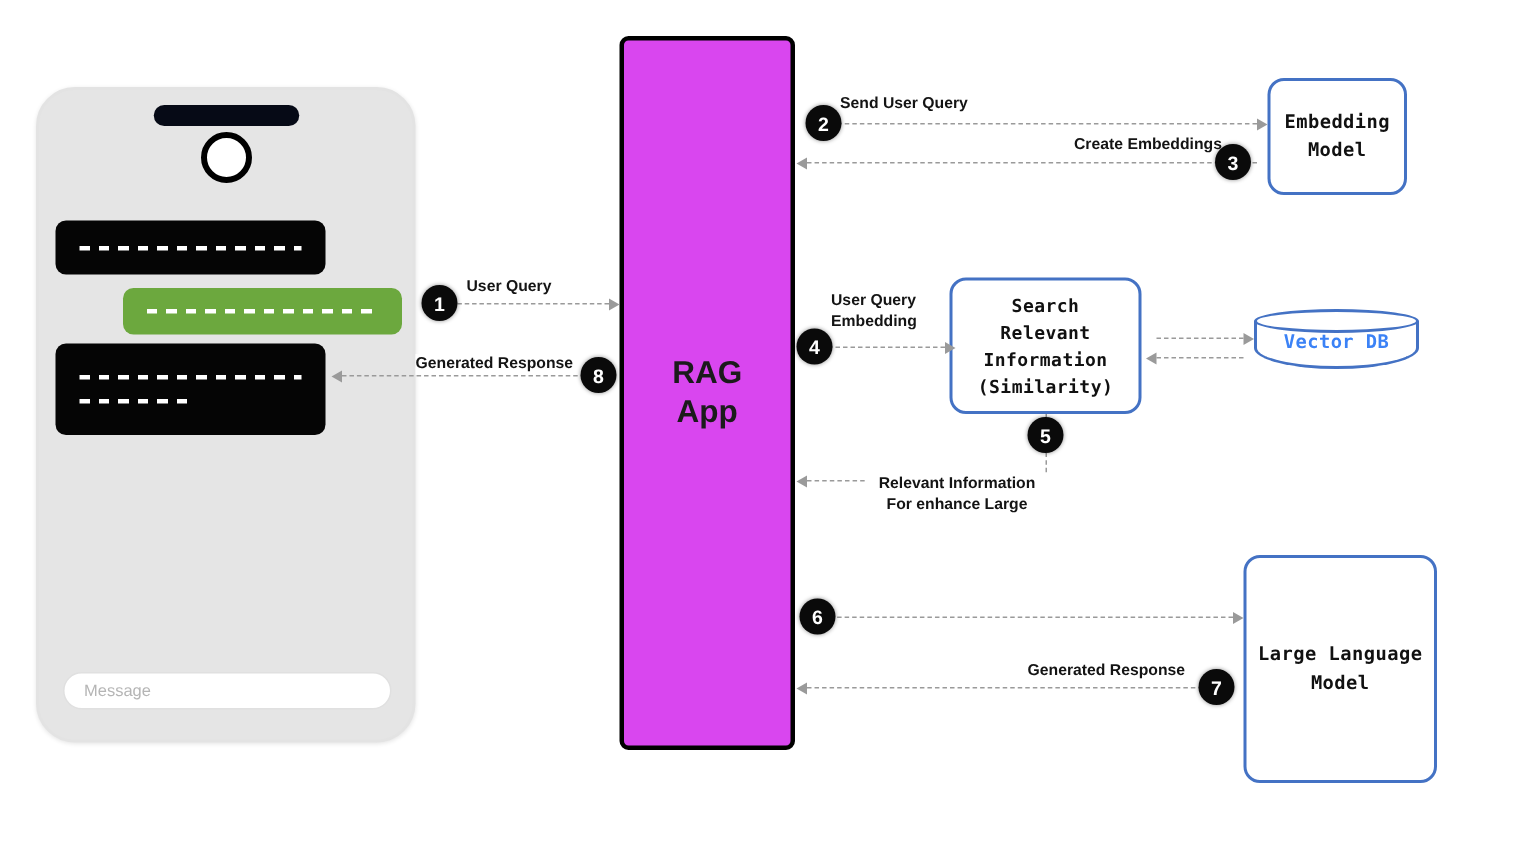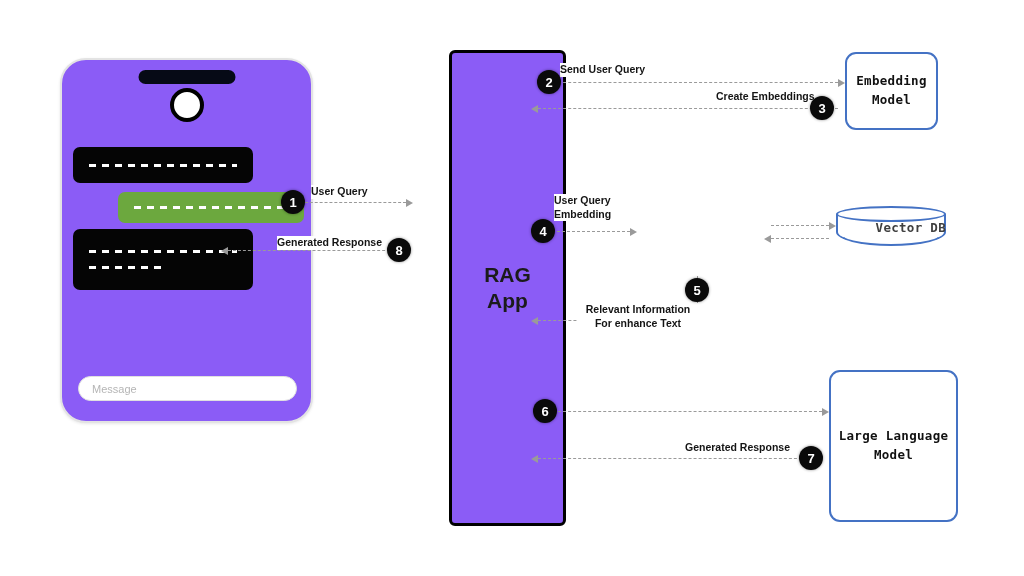--- a/index.html
+++ b/index.html
@@ -19,27 +19,26 @@
     background: #ffffff;
     overflow: hidden;
   }
 
   
   .phone {
     position: absolute;
     left: 24px;
     top: 58px;
     width: 253px;
-    height: 365px;
-    background: #8b5cf6;
+    height: 437px;
+    background: #e5e5e5;
     border: 2px solid #e3e3e3;
     border-radius: 26px;
     box-shadow: 0 1px 3px rgba(0,0,0,0.10);
     box-sizing: border-box;
-    margin-left: 36px;
   }
   .phone-speaker {
     position: absolute;
     left: 50%;
     transform: translateX(-50%);
     top: 10px;
     width: 97px;
     height: 14px;
     background: #060a16;
     border-radius: 8px;
@@ -99,31 +98,30 @@
     padding-left: 13px;
     font-size: 11px;
     color: #b5b5b5;
     font-family: "Liberation Sans", sans-serif;
   }
 
   
   .rag-app {
     position: absolute;
     left: 413px;
-    top: 50px;
+    top: 24px;
     width: 117px;
     height: 476px;
     border: 3px solid #000000;
     border-radius: 6px;
     box-sizing: border-box;
-    background: #8b5cf6;
+    background: #d946ef;
     display: flex;
     align-items: center;
     justify-content: center;
-    margin-left: 36px;
   }
   .rag-app-label {
     font-size: 21px;
     font-weight: bold;
     color: #1b1b1b;
     text-align: center;
     line-height: 1.25;
     font-family: "Liberation Sans", sans-serif;
   }
 
@@ -177,25 +175,25 @@
     height: 16px;
     border: 2px solid #4472c4;
     border-radius: 50%;
     box-sizing: border-box;
     background: #ffffff;
   }
   .cyl-label {
     position: absolute;
     left: 0; top: 14px;
     width: 100%;
-    text-align: right;
+    text-align: center;
     font-family: "DejaVu Sans Mono", monospace;
     font-size: 12.5px;
     font-weight: bold;
-    color: #404040;
+    color: #3b82f6;
     letter-spacing: 0.3px;
   }
 
   
   .arrow {
     position: absolute;
     height: 0;
     border-top: 1px dashed #9a9a9a;
   }
   .arrow-v {
@@ -284,20 +282,28 @@
     </div>
   </div>
 
   <div class="bluebox box-embedding">
     <div>
       <div>Embedding</div>
       <div>Model</div>
     </div>
   </div>
 
+  <div class="bluebox box-search">
+    <div>
+      <div>Search</div>
+      <div>Relevant</div>
+      <div>Information</div>
+      <div>(Similarity)</div>
+    </div>
+  </div>
 
   <div class="cylinder">
     <div class="cyl-body"></div>
     <div class="cyl-top"></div>
     <div class="cyl-label">Vector DB</div>
   </div>
 
   <div class="bluebox box-llm">
     <div>
       <div>Large Language</div>
@@ -343,23 +349,23 @@
   </div>
   <div class="arrow" style="left:771px; top:238px; width:58px;">
     <div class="head left"></div>
   </div>
 
   <div class="arrow-v" style="left:697px; top:276px; height:44px;"></div>
   <div class="arrow" style="left:538px; top:320px; width:160px;">
     <div class="head left"></div>
   </div>
   <div class="badge" style="left:685px; top:278px;">5</div>
-  <div class="elabel two" style="left:578px; top:303px; width:120px; text-align:center;">
+  <div class="elabel two" style="left:578px; top:316px; width:120px; text-align:center;">
     <div>Relevant Information</div>
-    <div>For enhance Text</div>
+    <div>For enhance Large</div>
   </div>
 
   <div class="arrow" style="left:538px; top:411px; width:284px;">
     <div class="head right"></div>
   </div>
   <div class="badge" style="left:533px; top:399px;">6</div>
 
   <div class="arrow" style="left:538px; top:458px; width:284px;">
     <div class="head left"></div>
   </div>

